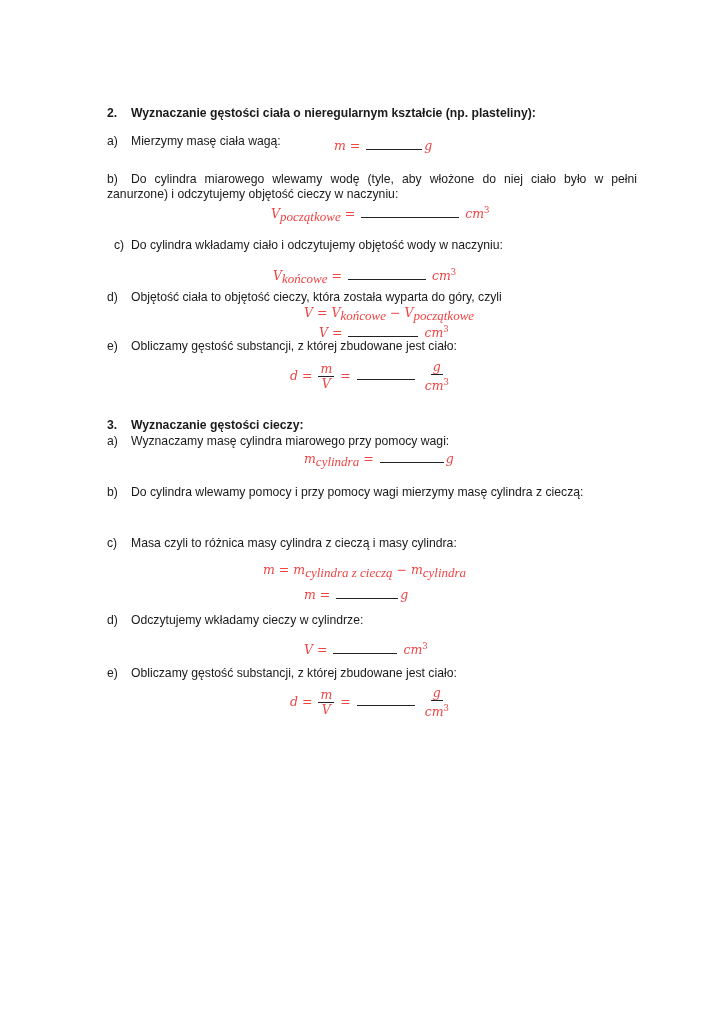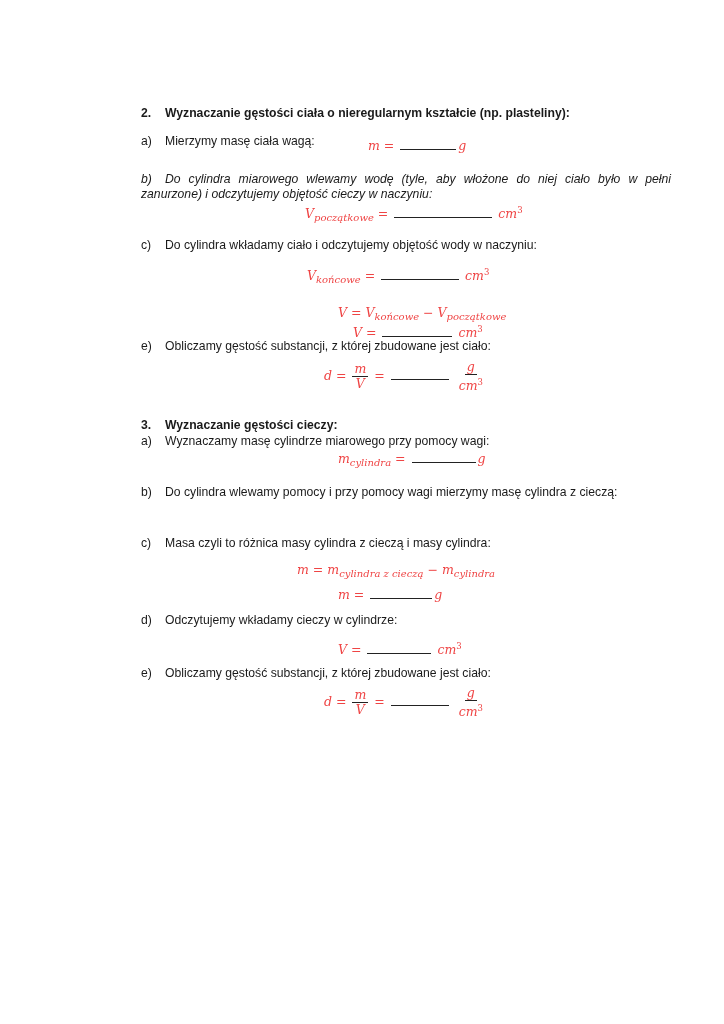--- a/index.html
+++ b/index.html
@@ -1,34 +1,34 @@
 <!DOCTYPE html>
 <html><head>
   <meta charset="utf-8">
   <style>
     html, body { margin: 0; padding: 0; background: #ffffff; }
     body {
       width: 724px; height: 1024px; position: relative; overflow: hidden;
       font-family: "Liberation Sans", "DejaVu Sans", sans-serif;
       color: #1a1a1a;
     }
-    .page { position: absolute; left: 0; top: 0; width: 676px; height: 1024px; background: #fff; margin-left: 34px; }
+    .page { position: absolute; left: 0; top: 0; width: 676px; height: 1024px; background: #fff; }
     .line {
       position: absolute; left: 107px; font-size: 12.2px; line-height: 15px; white-space: nowrap;
     }
     .line .num { display: inline-block; width: 24px; }
     .line.bold { font-weight: bold; }
-    .line.wrap { white-space: normal; width: 530px; text-align: justify; font-style: italic; }
+    .line.wrap { white-space: normal; width: 530px; text-align: justify; }
     .eq {
       position: absolute; font-family: "DejaVu Serif", "Liberation Serif", serif;
       font-style: italic; font-size: 12.5px; line-height: 16px; white-space: nowrap;
       color: #ef4444;
     }
     .eq .up { font-style: normal; }
-    .eq sub { font-size: 10px; vertical-align: -3px; }
+    .eq sub { font-size: 13px; vertical-align: -3px; font-family: Liberation Serif, serif; }
     .eq sup { font-size: 8.5px; vertical-align: 5px; font-style: normal; }
     .blank {
       display: inline-block; border-bottom: 1px solid #222; height: 10px; vertical-align: baseline;
       margin: 0 2px;
     }
     .frac {
       display: inline-flex; flex-direction: column; align-items: center; vertical-align: middle;
       margin: 0 2px;
     }
     .frac .n { border-bottom: 1px solid #222; padding: 0 2px; line-height: 14px; }
@@ -54,30 +54,33 @@
   <div class="line wrap" style="top:172px;">
     <span class="num">b)</span><span>Do cylindra miarowego wlewamy wodę (tyle, aby włożone do niej ciało było w pełni zanurzone) i odczytujemy objętość cieczy w naczyniu:</span>
   </div>
   <div class="eq" style="left:271px; top:202px;">
     <span>V</span><sub>początkowe</sub>
     <span class="up">=</span>
     <span class="blank" style="width:98px;"></span>
     <span>cm</span><sup>3</sup>
   </div>
 
-  <div class="line" style="top:238px;">
+  <div class="line" style="top:238px;text-align:center;">
     <span class="num">c)</span><span>Do cylindra wkładamy ciało i odczytujemy objętość wody w naczyniu:</span>
   </div>
   <div class="eq" style="left:273px; top:264px;">
     <span>V</span><sub>końcowe</sub>
     <span class="up">=</span>
     <span class="blank" style="width:78px;"></span>
     <span>cm</span><sup>3</sup>
   </div>
 
+  <div class="line" style="top:290px;">
+    <span class="num">d)</span><span>Objętość ciała to objętość cieczy, która została wyparta do góry, czyli</span>
+  </div>
   <div class="eq" style="left:304px; top:305px;">
     <span>V = V</span><sub>końcowe</sub><span> − V</span><sub>początkowe</sub>
   </div>
   <div class="eq" style="left:319px; top:321px;">
     <span>V =</span>
     <span class="blank" style="width:70px;"></span>
     <span>cm</span><sup>3</sup>
   </div>
 
   <div class="line" style="top:339px;">
@@ -95,21 +98,21 @@
         <span class="n">g</span>
         <span class="d"><span>cm</span><sup>3</sup></span>
       </span>
   </div>
 
   <div class="line bold" style="top:418px;">
     <span class="num">3.</span><span>Wyznaczanie gęstości cieczy:</span>
   </div>
 
   <div class="line" style="top:434px;">
-    <span class="num">a)</span><span>Wyznaczamy masę cylindrze miarowego przy pomocy wagi:</span>
+    <span class="num">a)</span><span>Wyznaczamy masę cylindra miarowego przy pomocy wagi:</span>
   </div>
   <div class="eq" style="left:304px; top:451px;">
     <span>m</span><sub>cylindra</sub>
     <span class="up">=</span>
     <span class="blank" style="width:64px;"></span><span>g</span>
   </div>
 
   <div class="line" style="top:485px;">
     <span class="num">b)</span><span>Do cylindra wlewamy pomocy i przy pomocy wagi mierzymy masę cylindra z cieczą:</span>
   </div>

